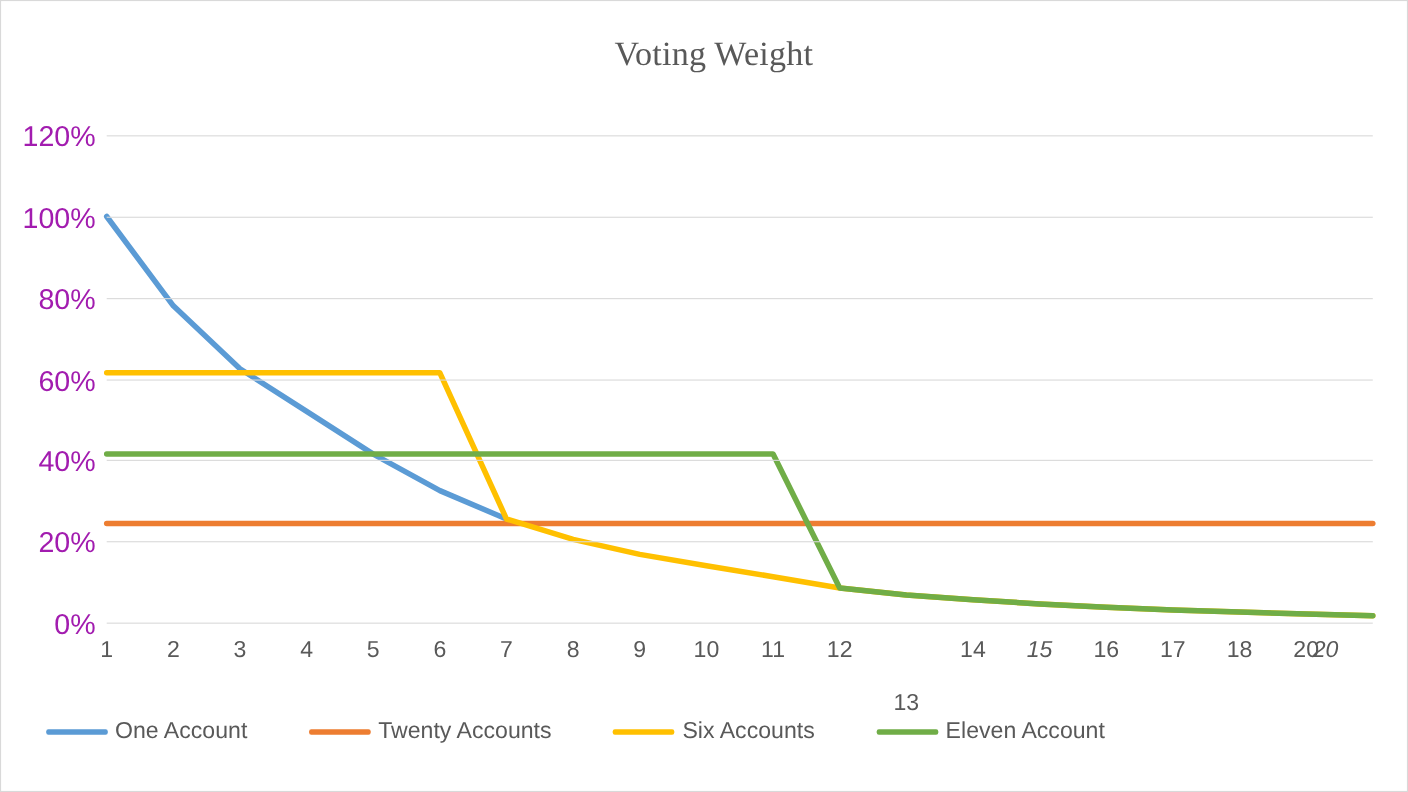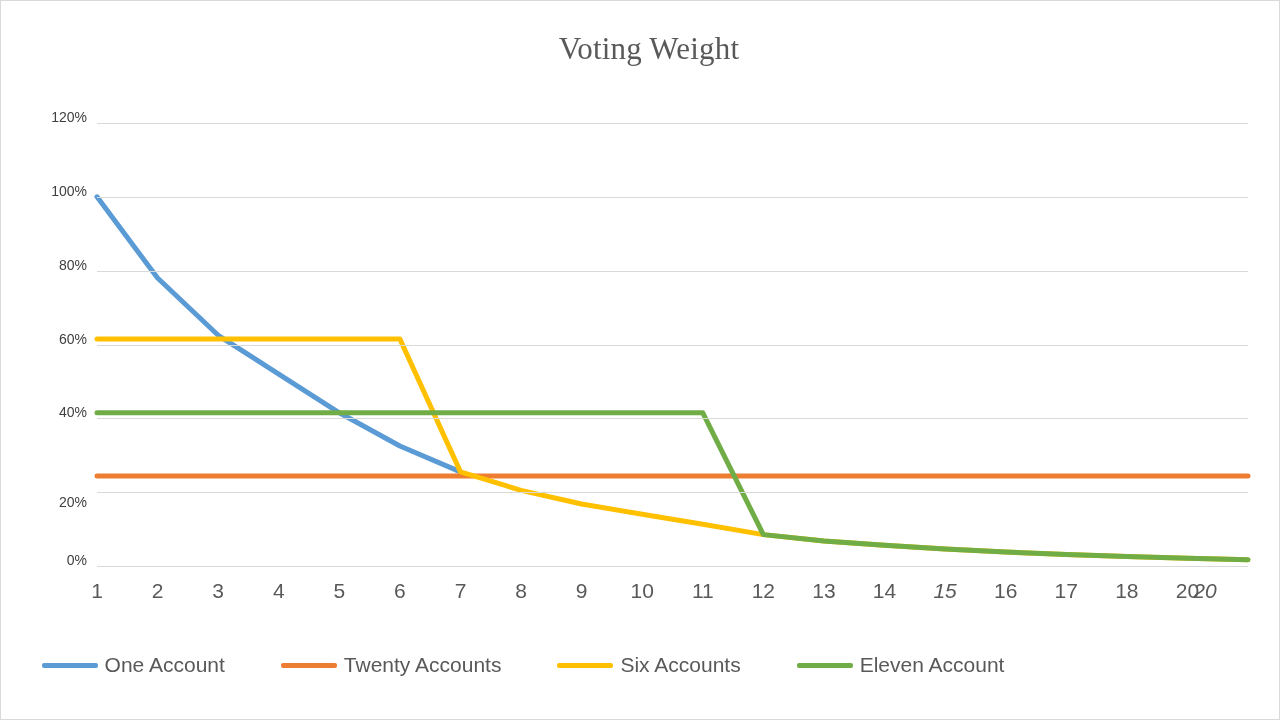--- a/index.html
+++ b/index.html
@@ -45,22 +45,22 @@
     left: 0;
     width: 100%;
     height: 1px;
     background: #d9d9d9;
   }
   .ytick-label {
     position: absolute;
     right: 1192px;
     width: 70px;
     text-align: right;
-    font-size: 14px;
-    color: #404040;
+    font-size: 26px;
+    color: #a21caf;
     font-family: "Liberation Sans", sans-serif;
   }
   .xtick-label {
     position: absolute;
     top: 578px;
     width: 40px;
     margin-left: -20px;
     text-align: center;
     font-size: 21px;
     color: #595959;
@@ -145,35 +145,35 @@
         <span class="legend-swatch" style="background: rgb(112, 173, 71);"></span>
         <span class="legend-text">Eleven Account</span>
       </div>
     </div>
 
 <div class="ytick-label" style="top: 108px;">120%</div>
     <div class="ytick-label" style="top: 181.833px;">100%</div>
     <div class="ytick-label" style="top: 255.667px;">80%</div>
     <div class="ytick-label" style="top: 329.5px;">60%</div>
     <div class="ytick-label" style="top: 403.333px;">40%</div>
-    <div class="ytick-label" style="top: 477.167px; margin-top: 16px;">20%</div>
+    <div class="ytick-label" style="top: 477.167px;">20%</div>
     <div class="ytick-label" style="top: 551px;">0%</div>
     <div class="xtick-label" style="left: 96px;">1</div>
     <div class="xtick-label" style="left: 156.579px;">2</div>
     <div class="xtick-label" style="left: 217.158px;">3</div>
     <div class="xtick-label" style="left: 277.737px;">4</div>
     <div class="xtick-label" style="left: 338.316px;">5</div>
     <div class="xtick-label" style="left: 398.895px;">6</div>
     <div class="xtick-label" style="left: 459.474px;">7</div>
     <div class="xtick-label" style="left: 520.053px;">8</div>
     <div class="xtick-label" style="left: 580.632px;">9</div>
     <div class="xtick-label" style="left: 641.211px;">10</div>
     <div class="xtick-label" style="left: 701.789px;">11</div>
     <div class="xtick-label" style="left: 762.368px;">12</div>
-    <div class="xtick-label" style="left: 822.947px;">13</div>
+    <div class="xtick-label" style="left: 822.947px; margin-top: 48px;">13</div>
     <div class="xtick-label" style="left: 883.526px;">14</div>
     <div class="xtick-label" style="left: 944.105px; font-style: italic;">15</div>
     <div class="xtick-label" style="left: 1004.68px;">16</div>
     <div class="xtick-label" style="left: 1065.26px;">17</div>
     <div class="xtick-label" style="left: 1125.84px;">18</div>
     <div class="xtick-label" style="left: 1186.42px;">20</div>
     <div class="xtick-label" style="left: 1204px; font-style: italic;">20</div>
   </div>
 
 </body></html>

